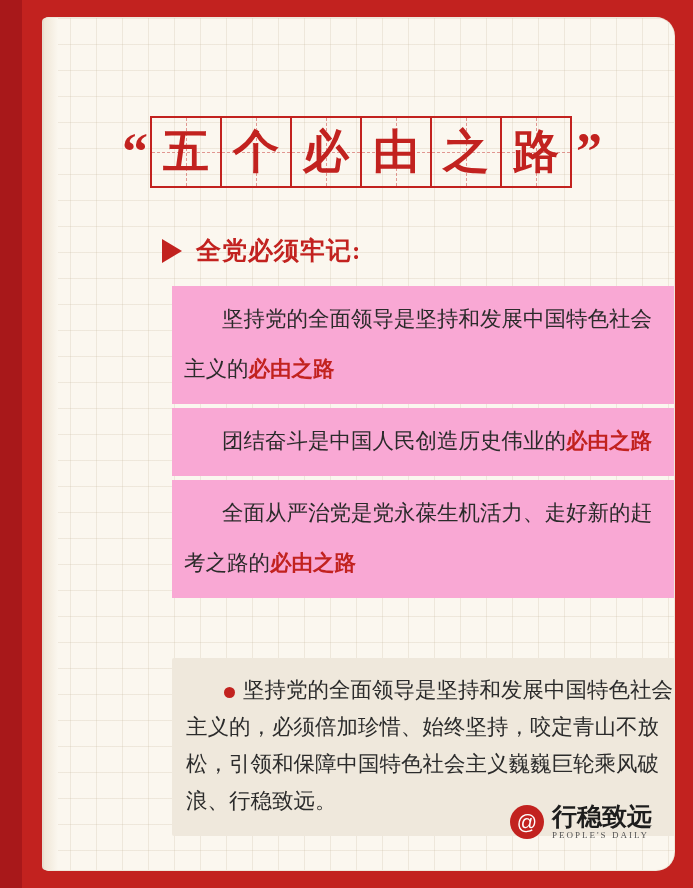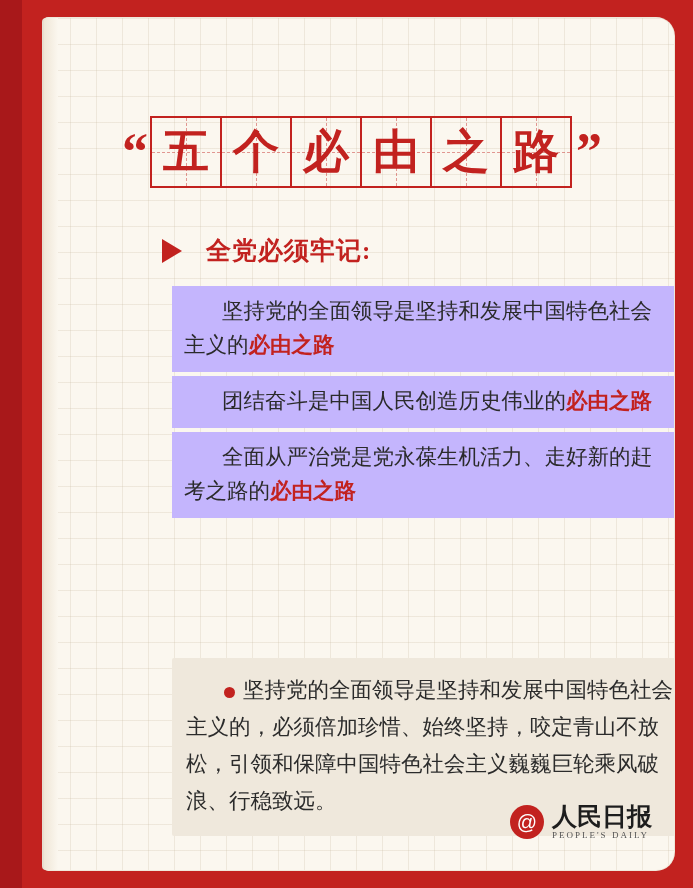--- a/index.html
+++ b/index.html
@@ -133,38 +133,37 @@
     border-top: 12px solid transparent;
     border-bottom: 12px solid transparent;
     margin-right: 14px;
   }
   .subhead-text {
     color: #c2221f;
     font-family: "Liberation Serif", serif;
     font-weight: bold;
     font-size: 25px;
     letter-spacing: 1px;
-    margin-left: 10px;
   }
 
   
   .list {
     position: absolute;
     left: 128px;
     top: 268px;
     width: 504px;
   }
   .band {
-    background: #c4b5fd;
+    background: #f9a8d4;
     padding: 8px 12px 10px 12px;
     margin-bottom: 4px;
     color: #2b2b2b;
     font-family: Liberation Sans, sans-serif;
     font-size: 21.5px;
-    line-height: 34px;
+    line-height: 50px;
     text-indent: 38px;
   }
   .band .hl {
     color: #c2221f;
     font-weight: bold;
   }
 
   
   .note {
     position: absolute;
@@ -272,20 +271,20 @@
         <div class="band"><span>全面从严治党是党永葆生机活力、走好新的赶考之路的</span><span class="hl">必由之路</span></div>
       </div>
 
       <div class="note">
         <span class="dot"></span><span>坚持党的全面领导是坚持和发展中国特色社会主义的，必须倍加珍惜、始终坚持，咬定青山不放松，引领和保障中国特色社会主义巍巍巨轮乘风破浪、行稳致远。</span>
       </div>
 
       <div class="logo">
         <div class="logo-mark">@</div>
         <div>
-          <div class="logo-text-cn">人民日报</div>
+          <div class="logo-text-cn">行稳致远</div>
           <div class="logo-text-en">PEOPLE'S DAILY</div>
         </div>
       </div>
 
     </div>
   </div>
 </div>
 
 </body></html>

